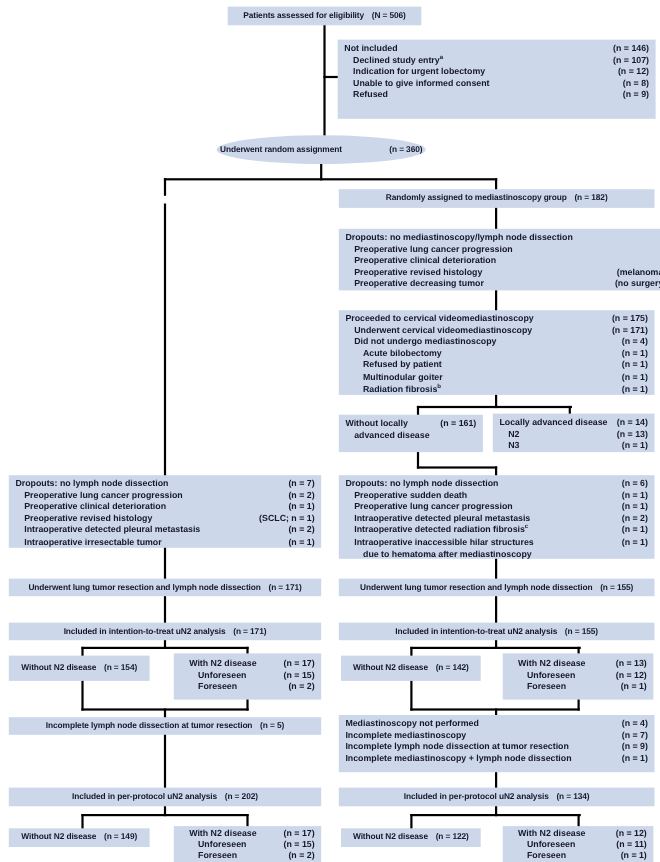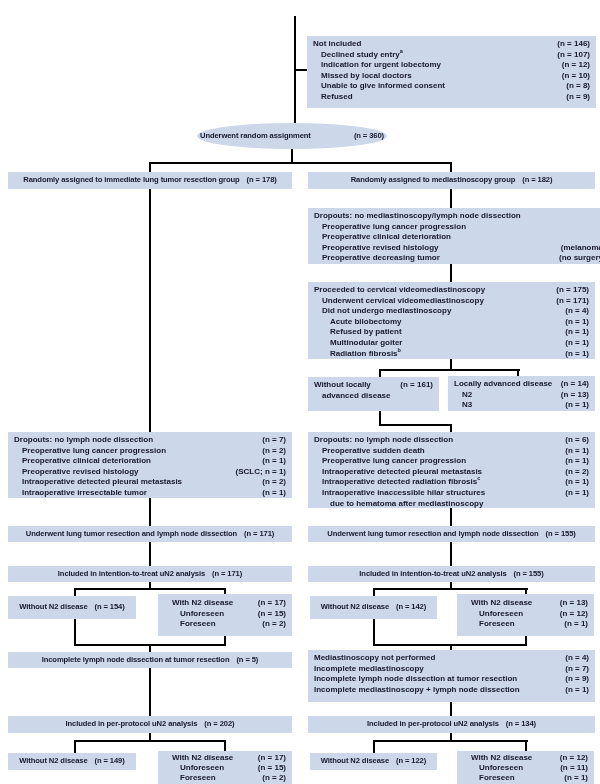--- a/index.html
+++ b/index.html
@@ -68,57 +68,53 @@
   <i class="v" style="left:373px;top:614px;height:32px"></i>
   <i class="v" style="left:525px;top:632px;height:14px"></i>
   <i class="h" style="left:373px;top:644px;width:154px"></i>
   <i class="v" style="left:450px;top:644px;height:12px"></i>
   <i class="v" style="left:450px;top:696px;height:26px"></i>
   <i class="v" style="left:450px;top:728px;height:14px"></i>
   <i class="h" style="left:373px;top:740px;width:155px"></i>
   <i class="v" style="left:373px;top:740px;height:19px"></i>
   <i class="v" style="left:525px;top:740px;height:17px"></i>
 
+  <div class="box single" style="left:207px;top:6px;width:176px;height:17px">
+    <span>Patients assessed for eligibility</span>
+      <span>(N = 506)</span>
+  </div>
 
   <div class="box" style="left:307px;top:36px;width:289px;height:72px">
     <div class="row">
         <span class="lbl">Not included</span>
         <span class="val">(n = 146)</span>
       </div>
     <div class="row">
         <span class="lbl i1"><span>Declined study entry</span><sup>a</sup></span>
         <span class="val">(n = 107)</span>
       </div>
     <div class="row">
         <span class="lbl i1">Indication for urgent lobectomy</span>
         <span class="val">(n = 12)</span>
-      </div>
-    <div class="row">
-        <span class="lbl i1">Missed by local doctors</span>
-        <span class="val">(n = 10)</span>
       </div>
     <div class="row">
         <span class="lbl i1">Unable to give informed consent</span>
         <span class="val">(n = 8)</span>
       </div>
     <div class="row">
         <span class="lbl i1">Refused</span>
         <span class="val">(n = 9)</span>
       </div>
   </div>
 
   <div class="box single oval" style="left:197px;top:123px;width:190px;height:26px">
     <span>Underwent random assignment</span>
       <span>(n = 360)</span>
   </div>
 
-  <div class="box single" style="left:8px;top:172px;width:284px;height:17px">
-    <span>Randomly assigned to immediate lung tumor resection group</span>
-      <span>(n = 178)</span>
-  </div>
   <div class="box single" style="left:308px;top:172px;width:287px;height:17px">
     <span>Randomly assigned to mediastinoscopy group</span>
       <span>(n = 182)</span>
   </div>
 
   <div class="box" style="left:308px;top:208px;width:327px;height:56px">
     <div class="row">
         <span class="lbl">Dropouts: no mediastinoscopy/lymph node dissection</span>
         <span class="val">(n = 7)</span>
       </div>

